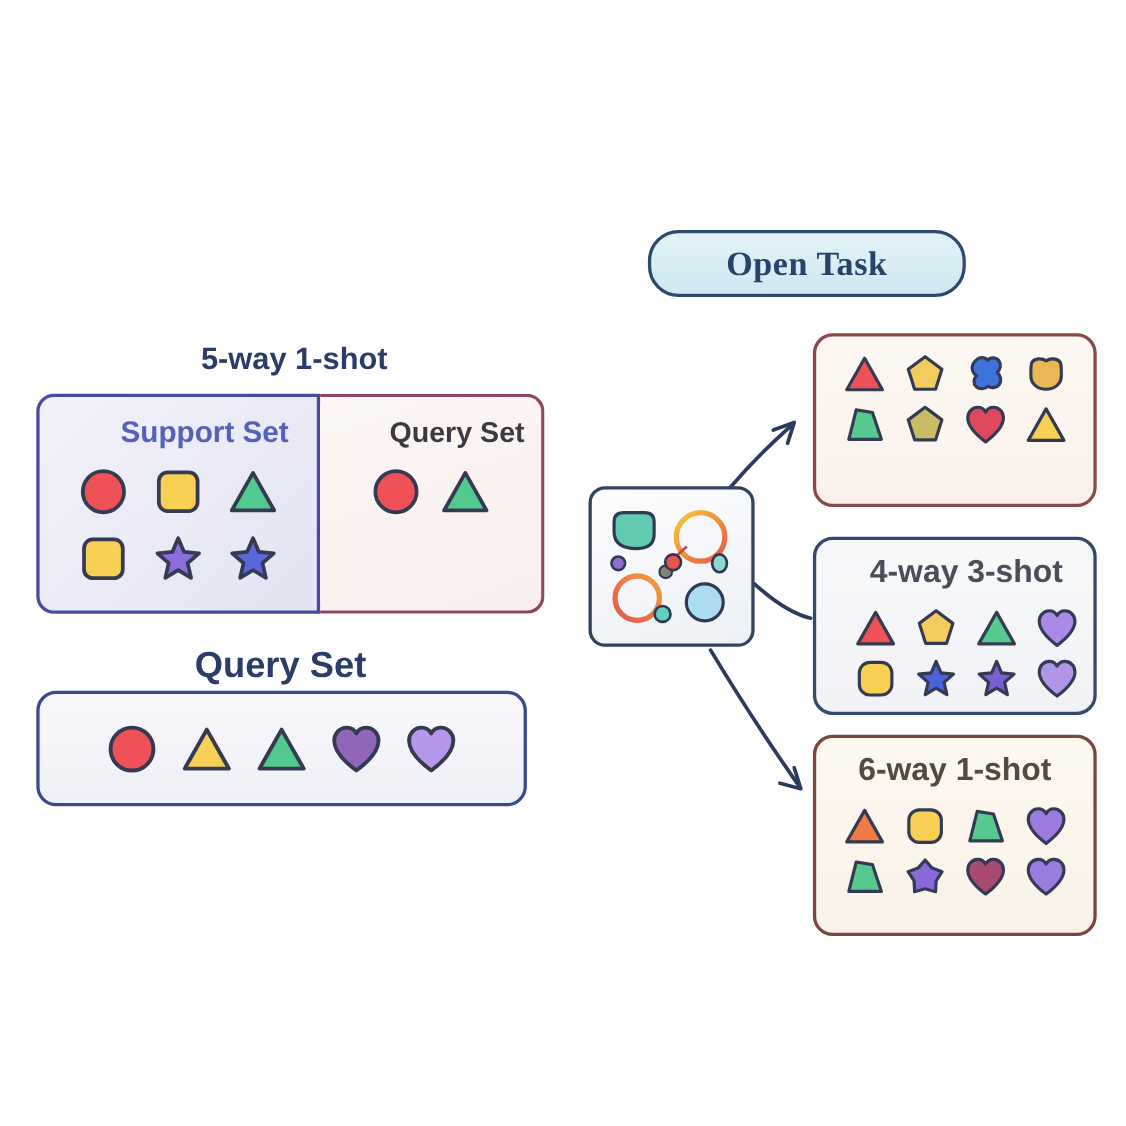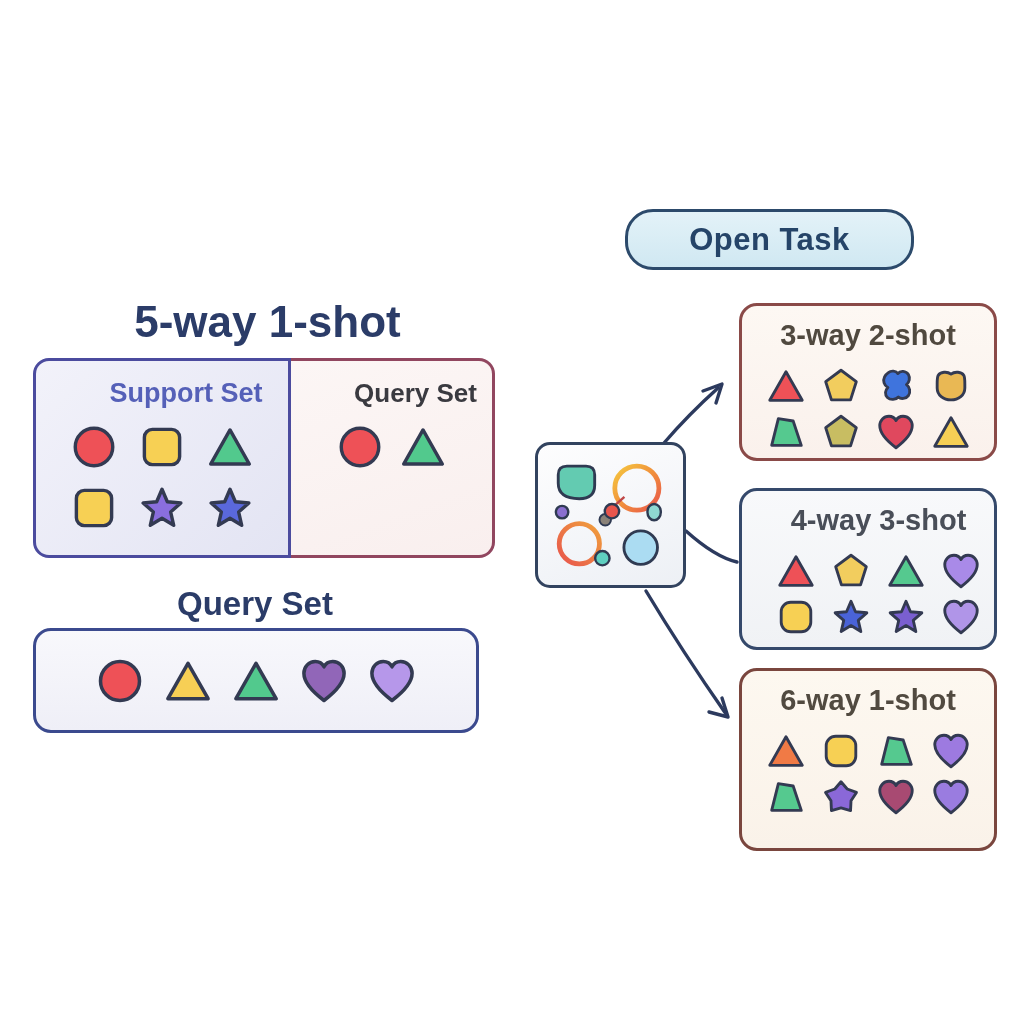--- a/index.html
+++ b/index.html
@@ -16,29 +16,29 @@
     position:absolute;display:flex;align-items:center;justify-content:center;
     border-radius:28px;font-weight:700;letter-spacing:.5px;
   }
   .standard-pill{
     left:105px;top:209px;width:301px;height:52px;
     border:3px solid #3e4a8e;
     background:linear-gradient(180deg,#f1f1f9 0%,#e4e5f3 100%);
     font-size:31px;color:#2b3c68;
   }
   .open-pill{
-    left:625px;top:209px;width:283px;height:55px;
+    left:589px;top:209px;width:283px;height:55px;
     border:3px solid #2c4a6b;
     background:linear-gradient(180deg,#e3f2f8 0%,#d0e8f2 100%);
-    font-size:31px;color:#254468;
+    font-size:31px;color:#254468;font-family:Liberation Serif, serif;
   }
 
   
   .heading{position:absolute;text-align:center;font-weight:700;color:#2b3c68;}
-  .way-heading{left:100px;top:297px;width:335px;font-size:44px;}
+  .way-heading{left:100px;top:310px;width:335px;font-size:28px;}
   .query-heading{left:95px;top:585px;width:320px;font-size:33px;}
 
   
   .split-box{position:absolute;left:33px;top:358px;width:462px;height:200px;}
   .half{position:absolute;top:0;height:200px;box-sizing:border-box;}
   .support-half{
     left:0;width:258px;
     border:3px solid #4b4b9e;border-radius:16px 0 0 16px;
     background:linear-gradient(135deg,#f2f2fa 0%,#e3e4f3 100%);
   }
@@ -234,21 +234,20 @@
       <circle cx="70" cy="78" r="6" fill="#8a8278" stroke="#2f3a52" stroke-width="2"></circle>
       <circle cx="77" cy="69" r="7.5" fill="#e8554d" stroke="#2f3a52" stroke-width="2.5"></circle>
       <ellipse cx="121" cy="70" rx="7" ry="8.5" fill="#8fd8d2" stroke="#2f3a52" stroke-width="2.5"></ellipse>
       <circle cx="43" cy="103" r="21" fill="none" stroke="url(#ring2)" stroke-width="5"></circle>
       <circle cx="67" cy="118" r="7.5" fill="#5fd0c0" stroke="#2f3a52" stroke-width="2.5"></circle>
       <circle cx="107" cy="107" r="17.5" fill="#abdcf2" stroke="#2f3a52" stroke-width="3"></circle>
     </svg>
   </div>
 
   <div class="task-box task-3way">
-    <div class="task-title">3-way 2-shot</div>
     <div class="task-grid">
         <svg class="shape" viewBox="0 0 44 44">
           <g fill="#ee5157" stroke="#333a52" stroke-width="3" stroke-linejoin="round" stroke-linecap="round">
             <path d="M22 7 L39 37 L5 37 Z"></path>
           </g>
         </svg>
         <svg class="shape" viewBox="0 0 44 44">
           <g fill="#f2cd5e" stroke="#333a52" stroke-width="3" stroke-linejoin="round" stroke-linecap="round">
             <path d="M22 5.5 L38 17.5 L32 36.5 L12 36.5 L6 17.5 Z"></path>
           </g>

